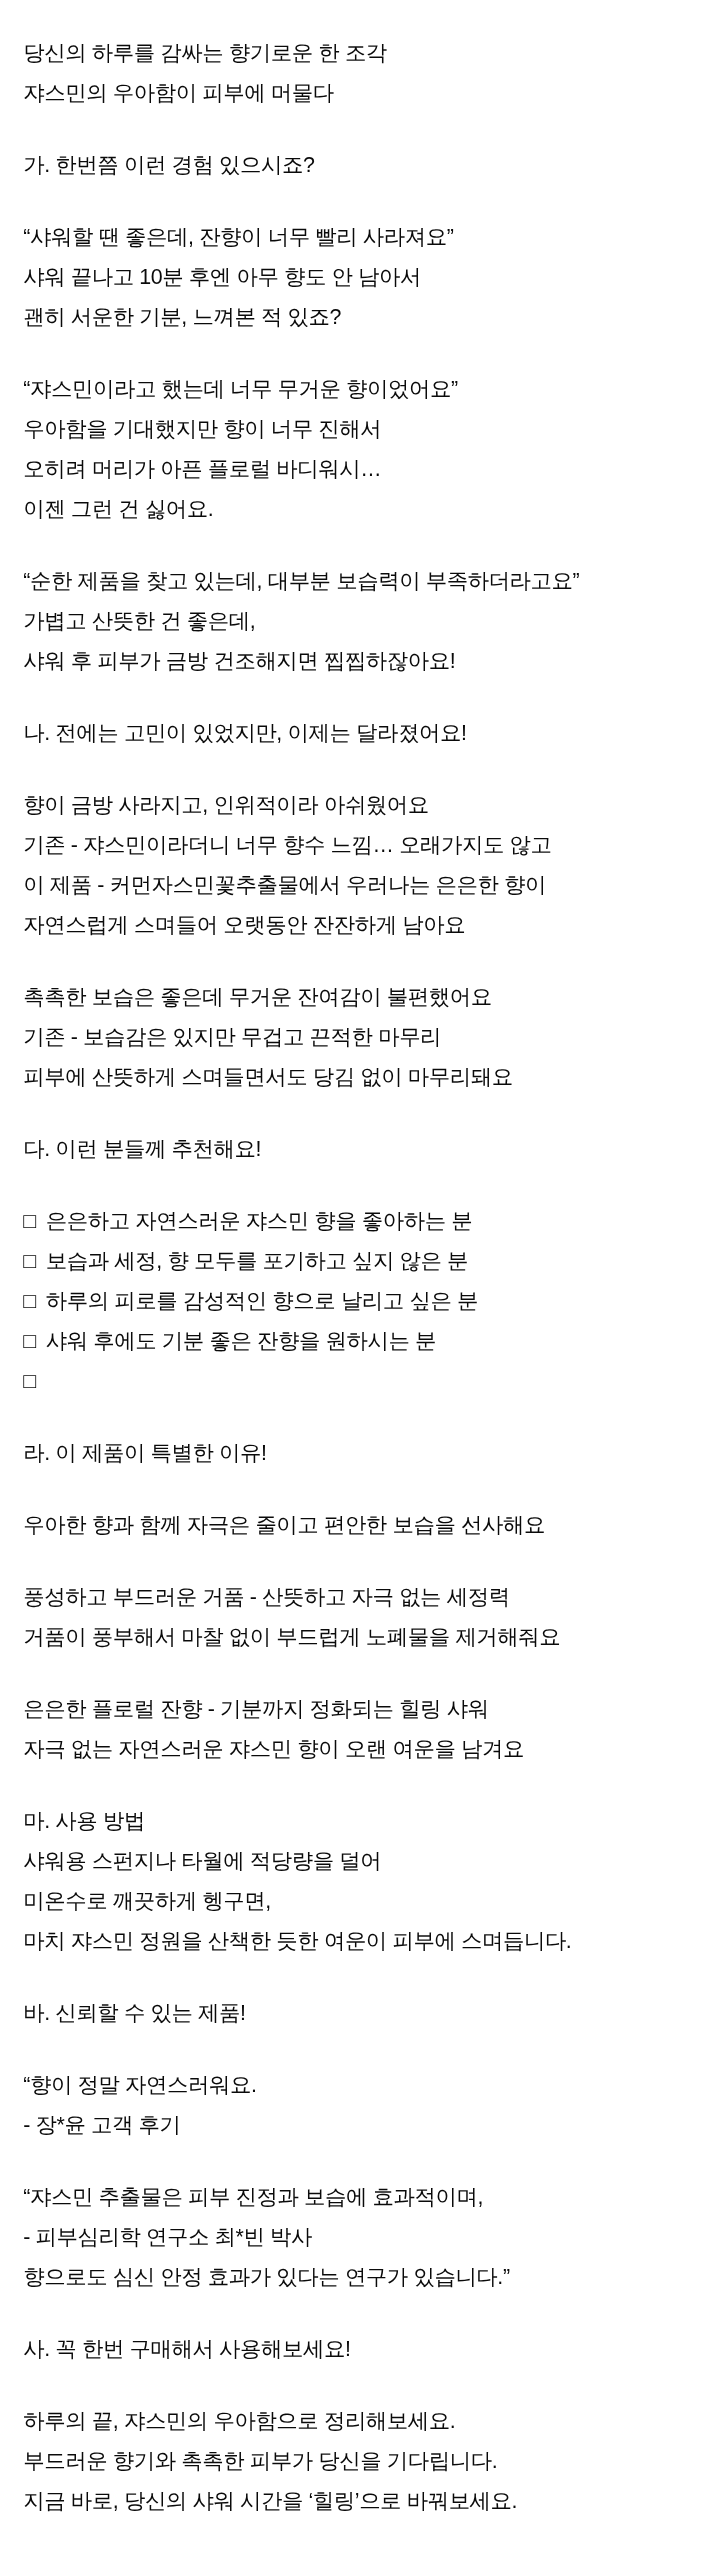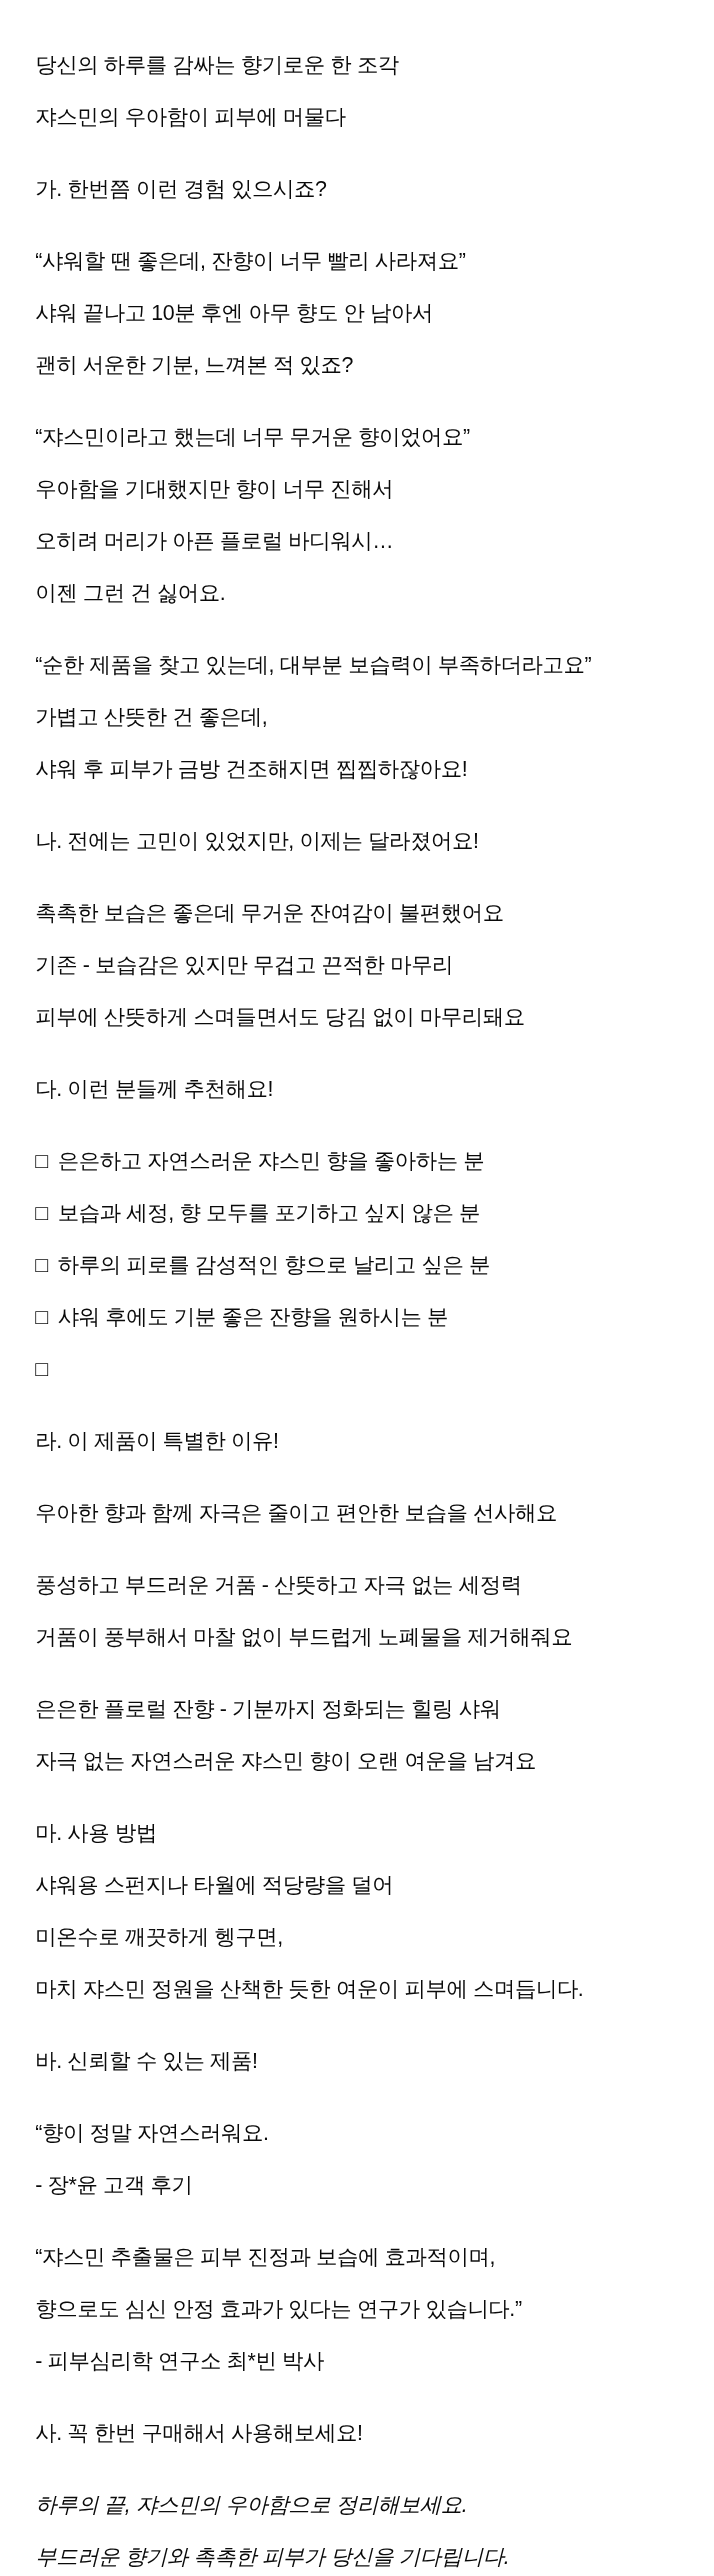--- a/index.html
+++ b/index.html
@@ -20,24 +20,23 @@
     padding: 31px 14.3px 43px 19.3px;
     font-size: 21.4px;
     line-height: 36px;
     letter-spacing: -0.4px;
   }
   .block {
     margin: 0 0 36px 0;
   }
   .block:last-child {
     margin-bottom: 0;
-    font-style: italic;
   }
   .line {
-    margin: 16px;
+    margin: 4px;
     white-space: nowrap;
   }
   .check-line {
     display: flex;
     align-items: baseline;
   }
   .checkbox-glyph {
     display: inline-block;
     margin-right: 10px;
   }
@@ -72,20 +71,26 @@
   <section class="block">
     <p class="line">“순한 제품을 찾고 있는데, 대부분 보습력이 부족하더라고요”</p>
     <p class="line">가볍고 산뜻한 건 좋은데,</p>
     <p class="line">샤워 후 피부가 금방 건조해지면 찝찝하잖아요!</p>
   </section>
 
   <section class="block">
     <p class="line">나. 전에는 고민이 있었지만, 이제는 달라졌어요!</p>
   </section>
 
+  <section class="block">
+    <p class="line">향이 금방 사라지고, 인위적이라 아쉬웠어요</p>
+    <p class="line">기존 - 쟈스민이라더니 너무 향수 느낌… 오래가지도 않고</p>
+    <p class="line">이 제품 - 커먼자스민꽃추출물에서 우러나는 은은한 향이</p>
+    <p class="line">자연스럽게 스며들어 오랫동안 잔잔하게 남아요</p>
+  </section>
 
   <section class="block">
     <p class="line">촉촉한 보습은 좋은데 무거운 잔여감이 불편했어요</p>
     <p class="line">기존 - 보습감은 있지만 무겁고 끈적한 마무리</p>
     <p class="line">피부에 산뜻하게 스며들면서도 당김 없이 마무리돼요</p>
   </section>
 
   <section class="block">
     <p class="line">다. 이런 분들께 추천해요!</p>
   </section>
@@ -141,22 +146,22 @@
     <p class="line">바. 신뢰할 수 있는 제품!</p>
   </section>
 
   <section class="block">
     <p class="line">“향이 정말 자연스러워요.</p>
     <p class="line">- 장*윤 고객 후기</p>
   </section>
 
   <section class="block">
     <p class="line">“쟈스민 추출물은 피부 진정과 보습에 효과적이며,</p>
+    <p class="line">- 피부심리학 연구소 최*빈 박사</p>
     <p class="line">향으로도 심신 안정 효과가 있다는 연구가 있습니다.”</p>
-    <p class="line">- 피부심리학 연구소 최*빈 박사</p>
   </section>
 
   <section class="block">
     <p class="line">사. 꼭 한번 구매해서 사용해보세요!</p>
   </section>
 
   <section class="block">
     <p class="line">하루의 끝, 쟈스민의 우아함으로 정리해보세요.</p>
     <p class="line">부드러운 향기와 촉촉한 피부가 당신을 기다립니다.</p>
     <p class="line">지금 바로, 당신의 샤워 시간을 ‘힐링’으로 바꿔보세요.</p>

